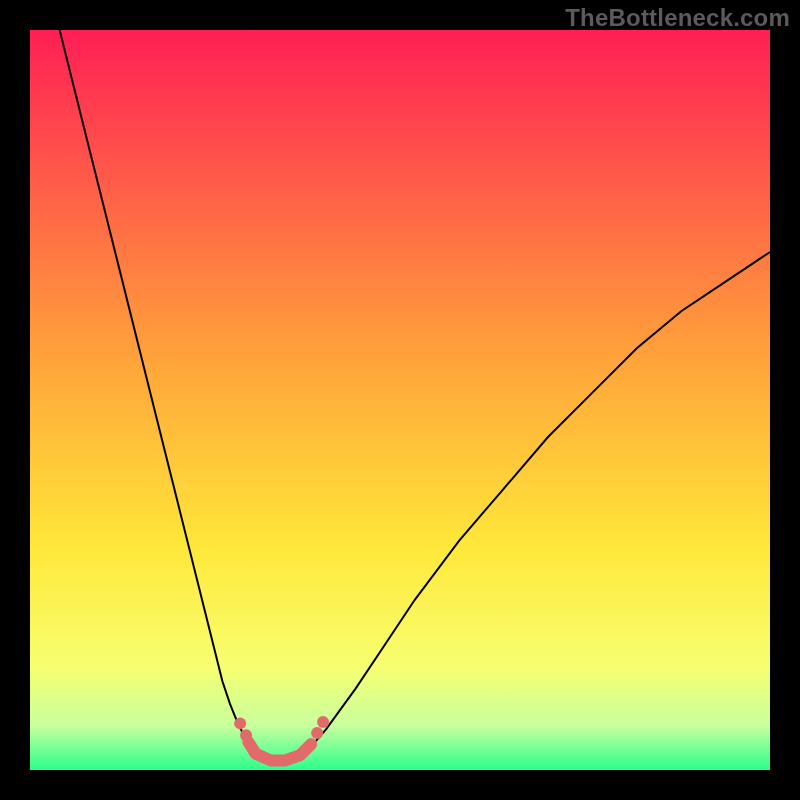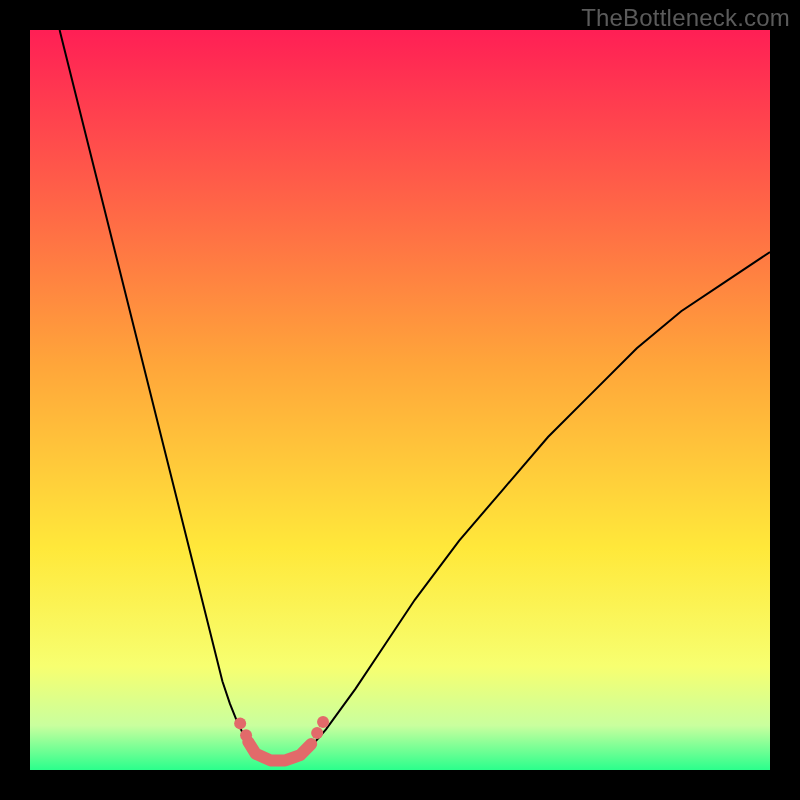--- a/index.html
+++ b/index.html
@@ -24,21 +24,21 @@
     left: 30px;
     top: 30px;
     width: 740px;
     height: 740px;
   }
   .watermark {
     position: absolute;
     top: 4px;
     right: 10px;
     font-size: 24px;
-    font-weight: 400;
+    font-weight: 700;
     color: #5b5b5b;
     letter-spacing: 0.2px;
   }
 </style>
 </head>
 <body>
 
 <div class="frame">
   <div class="plot">
     <svg id="chart-svg" width="740" height="740" viewBox="0 0 740 740" preserveAspectRatio="none">

